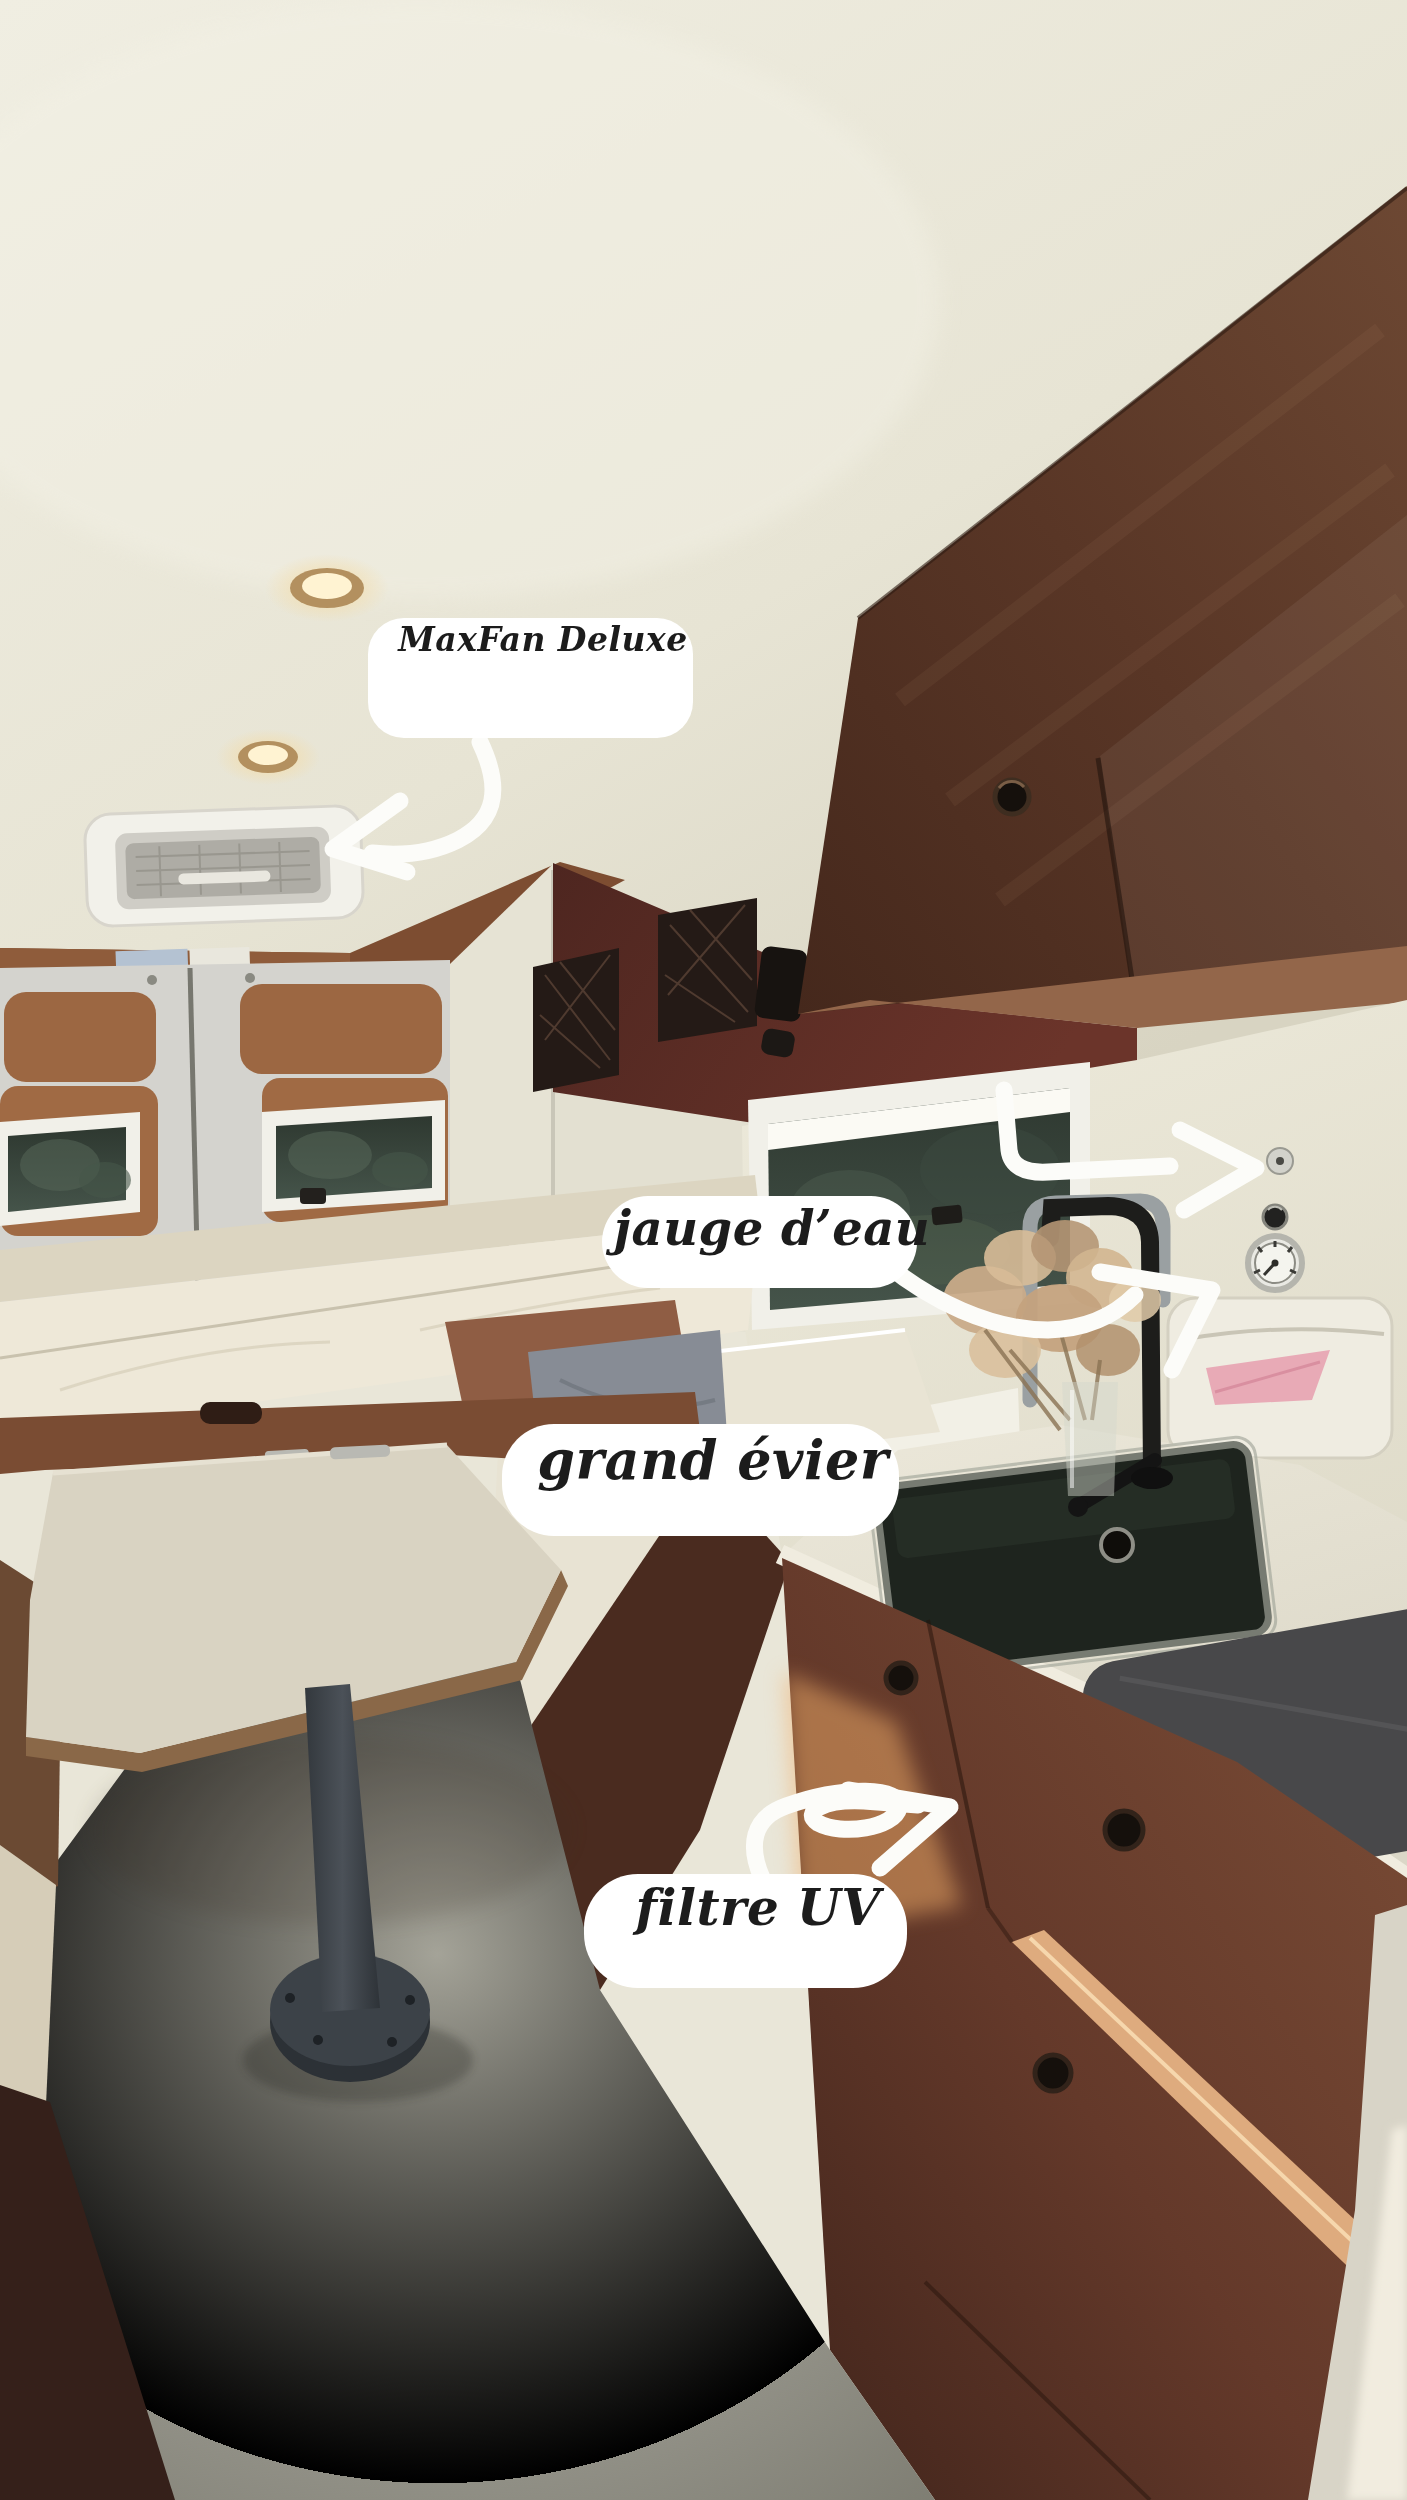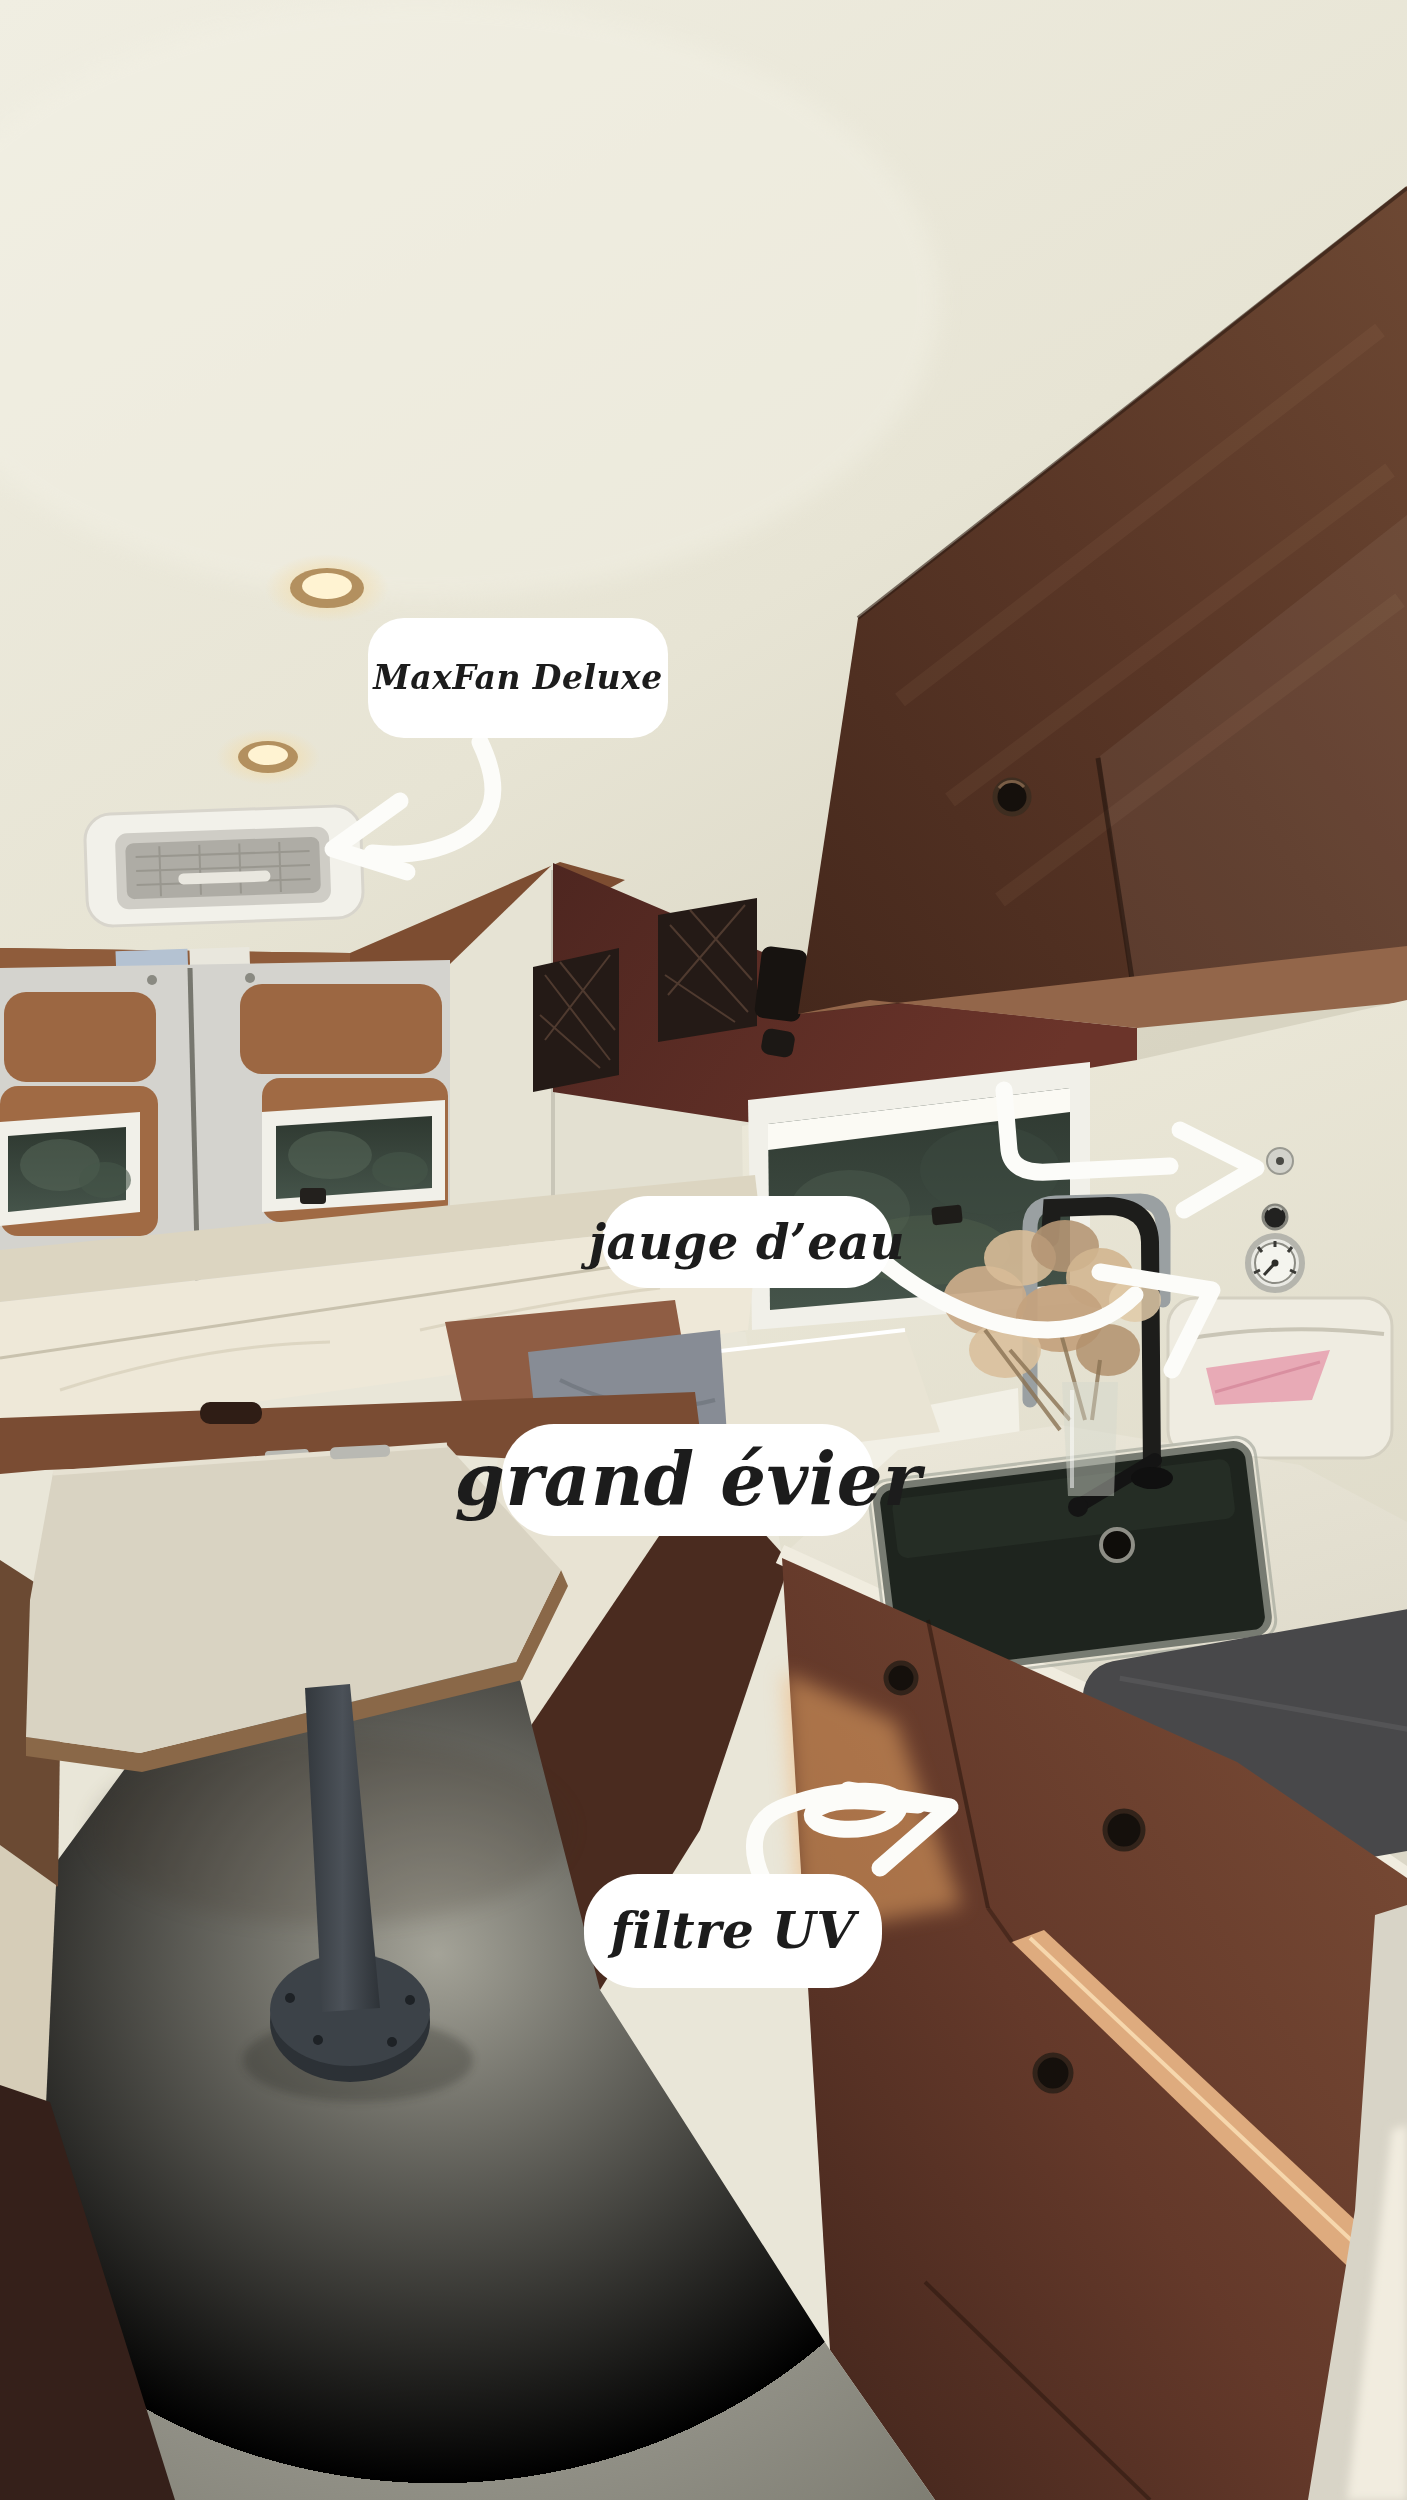--- a/index.html
+++ b/index.html
@@ -1,28 +1,28 @@
 <!DOCTYPE html>
 <html><head>
 <meta charset="utf-8">
 <style>
   html,body{margin:0;padding:0;background:#222;font-family:"Liberation Sans",sans-serif;}
   #stage{position:relative;width:1407px;height:2500px;overflow:hidden;background:#e9e6d8;}
   #scene{position:absolute;left:0;top:0;width:1407px;height:2500px;display:block;}
   .label{
     position:absolute;background:#ffffff;color:#1c1c1c;
-    display:flex;flex-direction:column;align-items:center;justify-content:center;
+    display:flex;flex-direction:column;align-items:center;justify-content:flex-start;
     font-family:"DejaVu Serif","Liberation Serif",serif;font-style:italic;font-weight:700;
-    text-align:center;z-index:10;line-height:1.35;letter-spacing:.5px;
+    text-align:center;z-index:10;line-height:1.35;letter-spacing:.5px;padding-left:25px;
   }
   .label span{white-space:nowrap;}
   #lbl-maxfan {left:368px;top:618px;width:300px;height:120px;border-radius:36px;font-size:33px;}
   #lbl-activation{left:920px;top:1008px;width:472px;height:82px;border-radius:41px;font-size:38px;}
   #lbl-jauge {left:602px;top:1196px;width:290px;height:92px;border-radius:46px;font-size:48px;}
-  #lbl-evier {left:502px;top:1424px;width:372px;height:112px;border-radius:52px;font-size:72px;}
+  #lbl-evier {left:502px;top:1424px;width:372px;height:112px;border-radius:52px;font-size:54px;}
   #lbl-filtre {left:584px;top:1874px;width:298px;height:114px;border-radius:54px;font-size:50px;}
 </style>
 </head>
 <body>
 
 <div id="stage">
 <svg id="scene" viewBox="0 0 1407 2500" xmlns="http://www.w3.org/2000/svg">
   <defs>
     <linearGradient id="gCeil" x1="0" y1="0" x2="0.7" y2="1">
       <stop offset="0" stop-color="#f0eee2"></stop>

